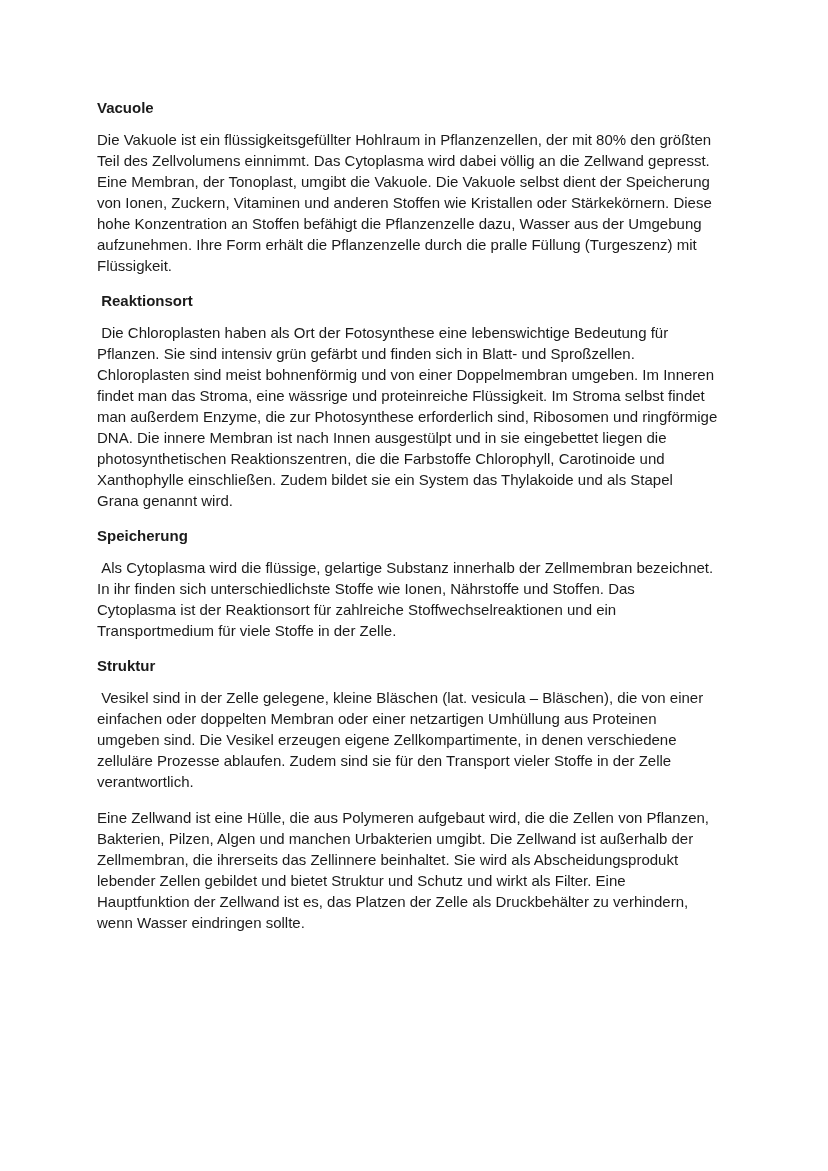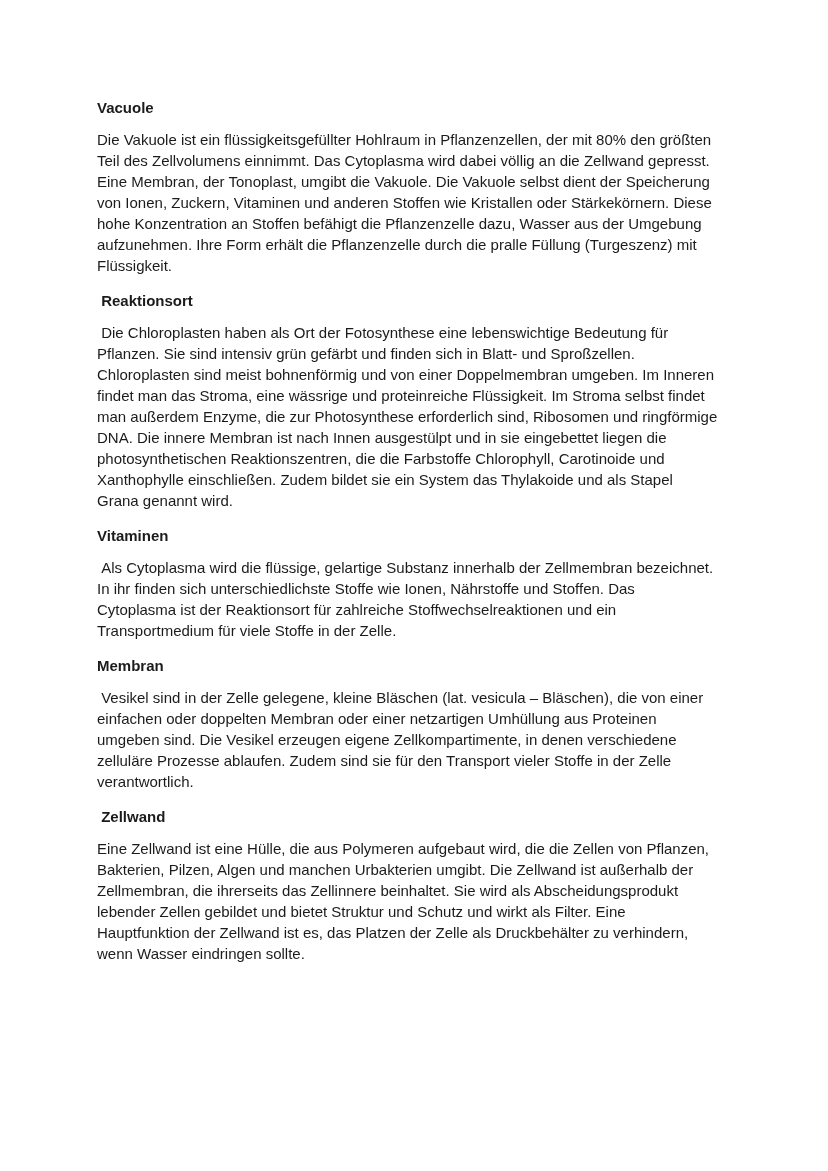--- a/index.html
+++ b/index.html
@@ -48,27 +48,26 @@
     <h2 class="heading">Vacuole</h2>
     <p class="body-text">Die Vakuole ist ein flüssigkeitsgefüllter Hohlraum in Pflanzenzellen, der mit 80% den größten Teil des Zellvolumens einnimmt. Das Cytoplasma wird dabei völlig an die Zellwand gepresst. Eine Membran, der Tonoplast, umgibt die Vakuole. Die Vakuole selbst dient der Speicherung von Ionen, Zuckern, Vitaminen und anderen Stoffen wie Kristallen oder Stärkekörnern. Diese hohe Konzentration an Stoffen befähigt die Pflanzenzelle dazu, Wasser aus der Umgebung aufzunehmen. Ihre Form erhält die Pflanzenzelle durch die pralle Füllung (Turgeszenz) mit Flüssigkeit.</p>
   </section>
 
   <section class="doc-section">
     <h2 class="heading"> Reaktionsort</h2>
     <p class="body-text"> Die Chloroplasten haben als Ort der Fotosynthese eine lebenswichtige Bedeutung für Pflanzen. Sie sind intensiv grün gefärbt und finden sich in Blatt- und Sproßzellen. Chloroplasten sind meist bohnenförmig und von einer Doppelmembran umgeben. Im Inneren findet man das Stroma, eine wässrige und proteinreiche Flüssigkeit. Im Stroma selbst findet man außerdem Enzyme, die zur Photosynthese erforderlich sind, Ribosomen und ringförmige DNA. Die innere Membran ist nach Innen ausgestülpt und in sie eingebettet liegen die photosynthetischen Reaktionszentren, die die Farbstoffe Chlorophyll, Carotinoide und Xanthophylle einschließen. Zudem bildet sie ein System das Thylakoide und als Stapel Grana genannt wird.</p>
   </section>
 
   <section class="doc-section">
-    <h2 class="heading">Vitaminen</h2>
+    <h2 class="heading">Speicherung</h2>
     <p class="body-text"> Als Cytoplasma wird die flüssige, gelartige Substanz innerhalb der Zellmembran bezeichnet. In ihr finden sich unterschiedlichste Stoffe wie Ionen, Nährstoffe und Stoffen. Das Cytoplasma ist der Reaktionsort für zahlreiche Stoffwechselreaktionen und ein Transportmedium für viele Stoffe in der Zelle.</p>
   </section>
 
   <section class="doc-section">
-    <h2 class="heading">Membran</h2>
+    <h2 class="heading">Struktur</h2>
     <p class="body-text"> Vesikel sind in der Zelle gelegene, kleine Bläschen (lat. vesicula – Bläschen), die von einer einfachen oder doppelten Membran oder einer netzartigen Umhüllung aus Proteinen umgeben sind. Die Vesikel erzeugen eigene Zellkompartimente, in denen verschiedene zelluläre Prozesse ablaufen. Zudem sind sie für den Transport vieler Stoffe in der Zelle verantwortlich.</p>
   </section>
 
   <section class="doc-section">
-    <h2 class="heading"> Zellwand</h2>
     <p class="body-text">Eine Zellwand ist eine Hülle, die aus Polymeren aufgebaut wird, die die Zellen von Pflanzen, Bakterien, Pilzen, Algen und manchen Urbakterien umgibt. Die Zellwand ist außerhalb der Zellmembran, die ihrerseits das Zellinnere beinhaltet. Sie wird als Abscheidungsprodukt lebender Zellen gebildet und bietet Struktur und Schutz und wirkt als Filter. Eine Hauptfunktion der Zellwand ist es, das Platzen der Zelle als Druckbehälter zu verhindern, wenn Wasser eindringen sollte.</p>
   </section>
 
 </div>
 
 </body></html>

